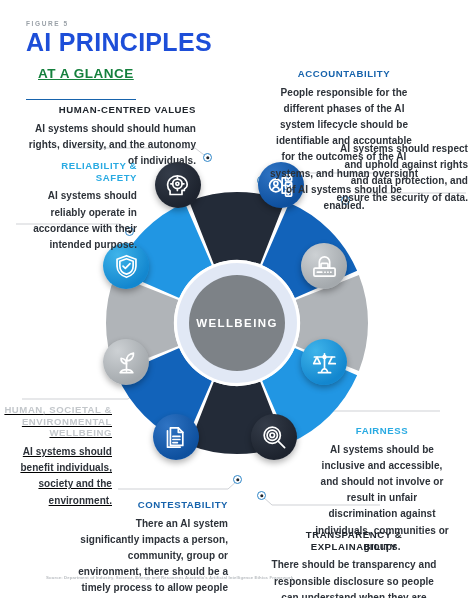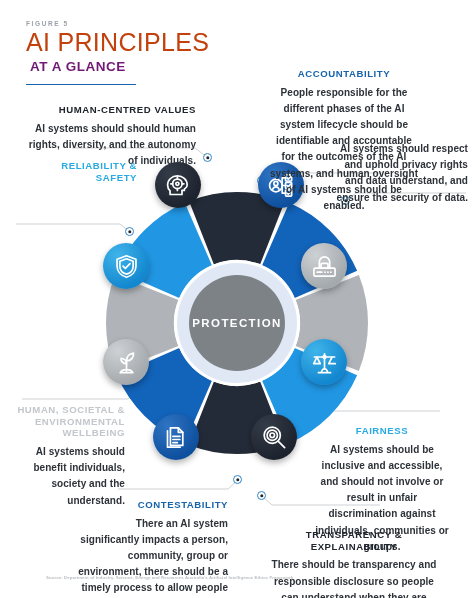--- a/index.html
+++ b/index.html
@@ -12,26 +12,26 @@
   }
   .page{position:absolute;inset:0;}
 
   
   .hdr{position:absolute;left:26px;top:20px;width:230px;}
   .fig{
     font-size:6.5px;letter-spacing:1.6px;color:#9aa1a8;
     font-weight:700;text-transform:uppercase;margin-bottom:3px;
   }
   .title{
-    font-size:25px;font-weight:400;color:#c2410c;letter-spacing:0.3px;
+    font-size:25px;font-weight:700;color:#1d4ed8;letter-spacing:0.3px;
     line-height:1.0;margin:0 0 5px 0;
   }
   .subtitle{
-    font-size:13.5px;font-weight:700;color:#701a75;letter-spacing:0.5px;
-    line-height:1.0;margin:4px;padding-bottom:6px;
+    font-size:13.5px;font-weight:700;color:#15803d;letter-spacing:0.5px;
+    line-height:1.0;margin:12px;padding-bottom:6px;text-decoration:underline;
   }
   .rule{width:110px;height:1.5px;background:#1763ac;margin-top:2px;}
 
   
   .blk{position:absolute;}
   .blk h3{
     margin:0 0 5px 0;font-size:9.6px;font-weight:700;
     letter-spacing:0.55px;line-height:1.22;text-transform:uppercase;
   }
   .blk p{
@@ -150,21 +150,21 @@
           <path d="M261.8847014056452 91.98833929911706 A131 131 0 0 1 261.8847014056452 188.01166070088294 L198.61630678286755 163.08957728363072 A63 63 0 0 0 198.61630678286755 116.91042271636927 Z" fill="#b0b4b8"></path>
           <path d="M260.13486974445124 192.23612802920724 A131 131 0 0 1 192.23612802920726 260.13486974445124 L165.1211913422905 197.77478468626282 A63 63 0 0 0 197.77478468626282 165.1211913422905 Z" fill="#2196e3"></path>
           <path d="M188.01166070088294 261.8847014056452 A131 131 0 0 1 91.98833929911706 261.8847014056452 L116.91042271636928 198.61630678286755 A63 63 0 0 0 163.08957728363072 198.61630678286755 Z" fill="#232b38"></path>
           <path d="M87.76387197079278 260.1348697444513 A131 131 0 0 1 19.865130255548763 192.2361280292073 L82.2252153137372 165.12119134229053 A63 63 0 0 0 114.8788086577095 197.77478468626282 Z" fill="#1263ba"></path>
           <path d="M18.115298594354783 188.01166070088294 A131 131 0 0 1 18.11529859435477 91.98833929911711 L81.38369321713245 116.9104227163693 A63 63 0 0 0 81.38369321713245 163.08957728363072 Z" fill="#b0b4b8"></path>
           <path d="M19.86513025554875 87.76387197079274 A131 131 0 0 1 87.7638719707928 19.86513025554872 L114.87880865770951 82.22521531373718 A63 63 0 0 0 82.22521531373718 114.87880865770948 Z" fill="#2196e3"></path>
         </g>
       <circle cx="140" cy="140" r="63" fill="#ffffff"></circle>
     </svg>
     <div class="hub">
-      <span>PROTECTION</span>
+      <span>WELLBEING</span>
     </div>
   </div>
 
   <div class="bub b-dark" style="left:155px;top:162px;">
     <span>
       <svg viewBox="0 0 24 24">
         <path d="M4.5 20v-3.2C3 15.4 2.3 13.5 2.3 11.6 2.3 7 6.2 3.4 11 3.4s8.7 3.4 8.7 7.9c0 1.5-.5 2.6-1.6 3.1-.7.3-.9.6-.9 1.2v.8h-2.1V20z"></path>
         <circle cx="11" cy="10.5" r="4.2"></circle>
         <circle cx="11" cy="10.5" r="1.4"></circle>
         <path d="M11 4.6v1.6M11 14.8v1.6M5.2 10.5h1.6M15.2 10.5h1.6"></path>
@@ -256,42 +256,43 @@
     <h3>HUMAN-CENTRED VALUES</h3>
     <p>AI systems should should human rights, diversity, and the autonomy of individuals.</p>
   </div>
 
   <div class="blk t-blue al" style="left:268px;top:68px;width:152px;">
     <h3>ACCOUNTABILITY</h3>
     <p>People responsible for the different phases of the AI system lifecycle should be identifiable and accountable for the outcomes of the AI systems, and human oversight of AI systems should be enabled.</p>
   </div>
 
   <div class="blk t-gray ar" style="left:330px;top:141px;width:138px;">
-    <p>AI systems should respect and uphold privacy rights and data understand, and ensure the security of data.</p>
+    <p>AI systems should respect and uphold against rights and data protection, and ensure the security of data.</p>
   </div>
 
   <div class="blk t-cyan al" style="left:314px;top:425px;width:136px;">
     <h3>FAIRNESS</h3>
     <p>AI systems should be inclusive and accessible, and should not involve or result in unfair discrimination against individuals, communities or groups.</p>
   </div>
 
   <div class="blk t-dark al" style="left:268px;top:529px;width:172px;">
     <h3>TRANSPARENCY &amp; EXPLAINABILITY</h3>
     <p>There should be transparency and responsible disclosure so people can understand when they are being significantly impacted by AI, and can find out when an AI system is engaging with them.</p>
   </div>
 
   <div class="blk t-blue ar" style="left:78px;top:499px;width:150px;">
     <h3>CONTESTABILITY</h3>
     <p>There an AI system significantly impacts a person, community, group or environment, there should be a timely process to allow people to challenge the use or outcomes of the AI system.</p>
   </div>
 
-  <div class="blk t-gray ar" style="left:13px;top:404px;width:112px;">
+  <div class="blk t-gray ar" style="left:0;top:404px;width:112px;text-decoration:underline;">
     <h3>HUMAN, SOCIETAL &amp; ENVIRONMENTAL WELLBEING</h3>
-    <p>AI systems should benefit individuals, society and the understand.</p>
+    <p>AI systems should benefit individuals, society and the environment.</p>
   </div>
 
   <div class="blk t-cyan ar" style="left:25px;top:160px;width:112px;">
     <h3>RELIABILITY &amp; SAFETY</h3>
+    <p>AI systems should reliably operate in accordance with their intended purpose.</p>
   </div>
 
   <div class="src">Source: Department of Industry, Science, Energy and Resources Australia's Artificial Intelligence Ethics Framework</div>
 
 </div>
 
 </body></html>

